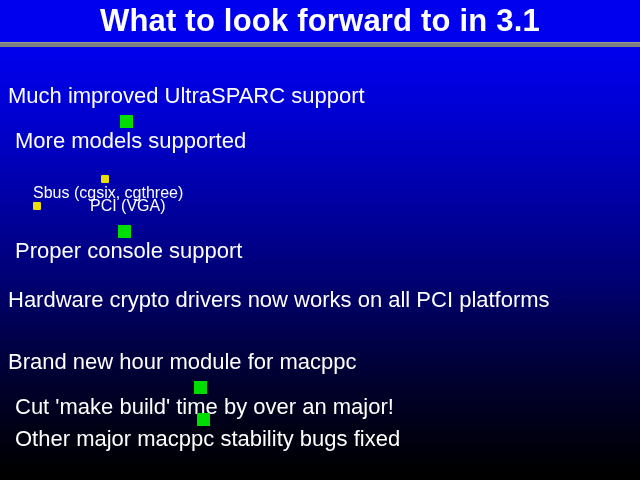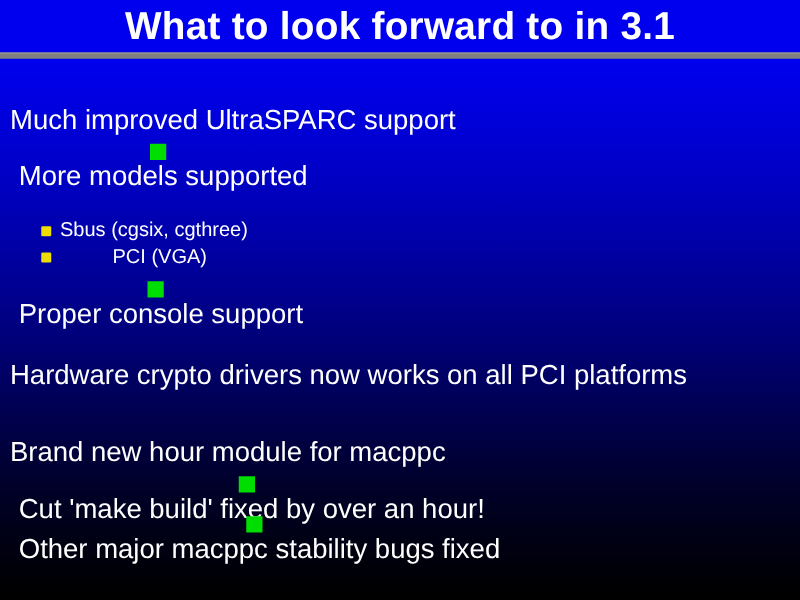--- a/index.html
+++ b/index.html
@@ -139,21 +139,21 @@
     <div class="line lvl0" style="top: 36px;">
       <span class="txt">Much improved UltraSPARC support</span>
     </div>
 
     <div class="line lvl1" style="top: 68px;">
       <span class="bullet"></span>
       <span class="txt">More models supported</span>
     </div>
 
 
-    <div class="line lvl2" style="top: 128px;">
+    <div class="line lvl2" style="top: 128px; flex-direction: column;">
       <span class="bullet"></span>
       <span class="txt">Sbus (cgsix, cgthree)</span>
     </div>
 
     <div class="line lvl2" style="top: 149px; gap: 42px;">
       <span class="bullet"></span>
       <span class="txt">PCI (VGA)</span>
     </div>
 
     <div class="line lvl1" style="top: 178px;">
@@ -164,21 +164,21 @@
     <div class="line lvl0" style="top: 240px;">
       <span class="txt">Hardware crypto drivers now works on all PCI platforms</span>
     </div>
 
     <div class="line lvl0" style="top: 302px;">
       <span class="txt">Brand new hour module for macppc</span>
     </div>
 
     <div class="line lvl1" style="top: 334px;">
       <span class="bullet"></span>
-      <span class="txt">Cut 'make build' fixed by over an hour!</span>
+      <span class="txt">Cut 'make build' time by over an major!</span>
     </div>
 
     <div class="line lvl1" style="top: 366px; align-items: center;">
       <span class="bullet"></span>
       <span class="txt">Other major macppc stability bugs fixed</span>
     </div>
 
   </div>
 </div>
 

